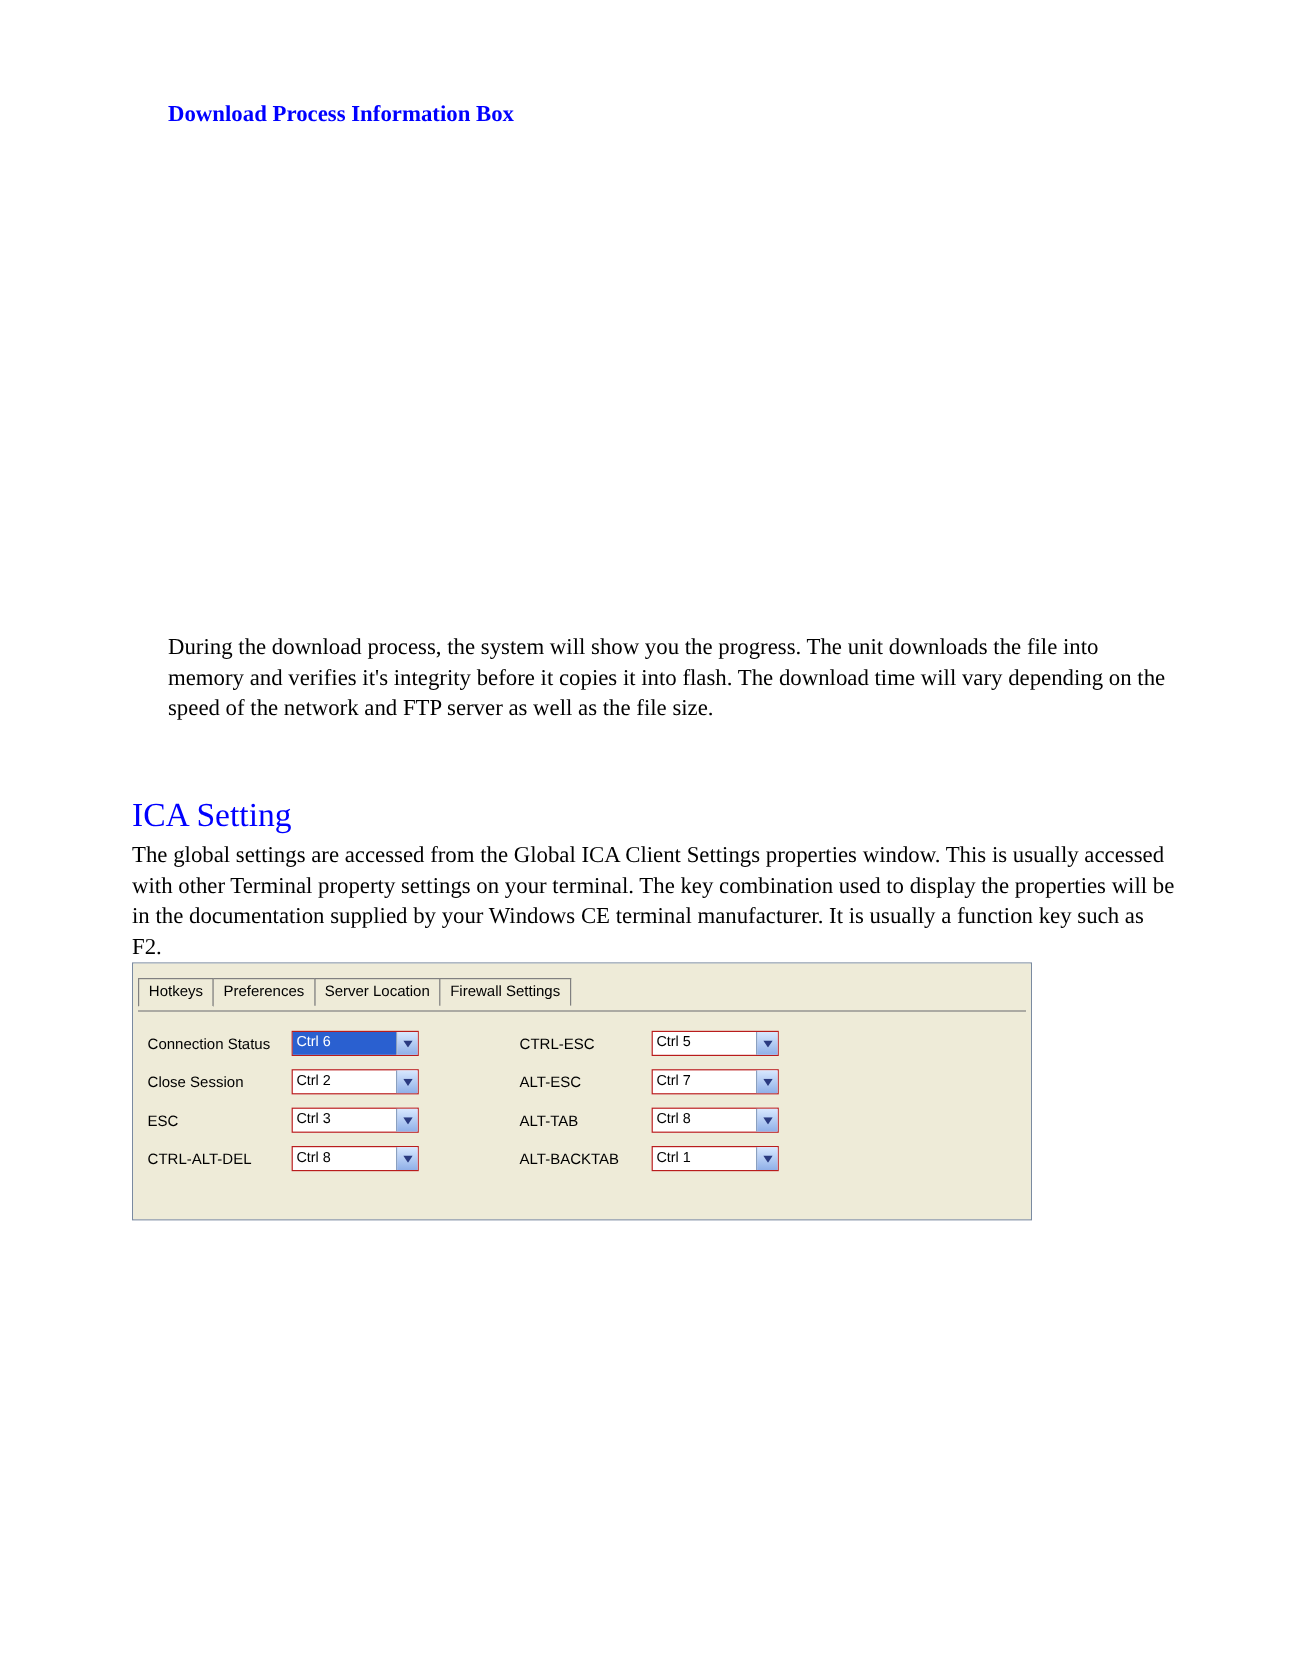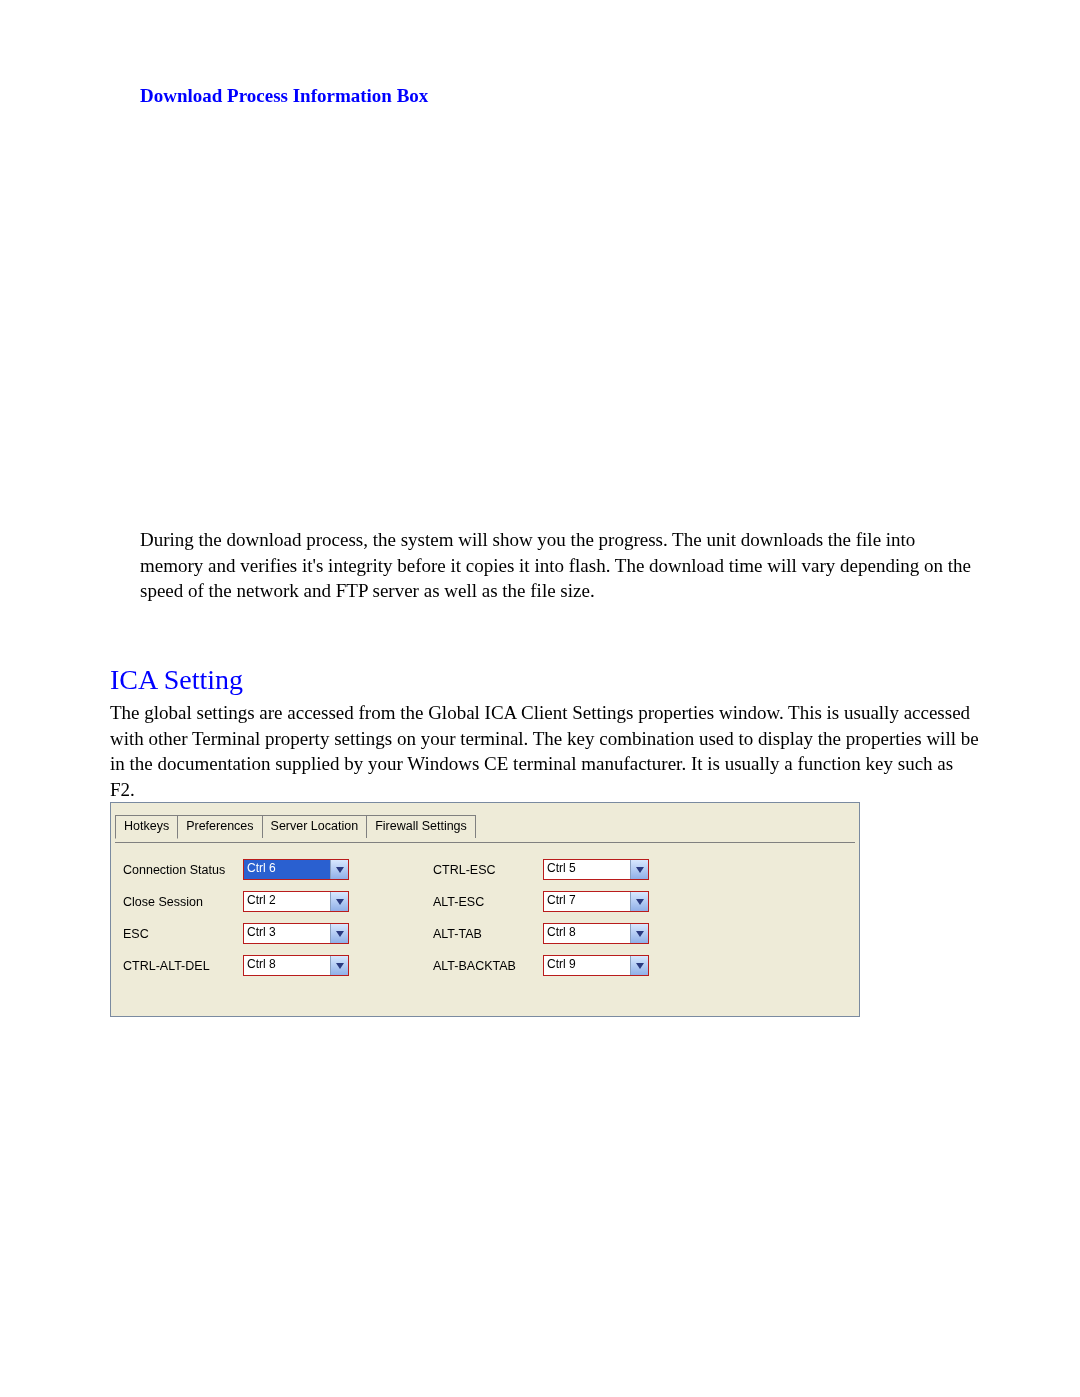--- a/index.html
+++ b/index.html
@@ -279,21 +279,21 @@
                   <svg viewBox="0 0 8 6">
                     <path d="M0 0 L8 0 L4 6 Z" fill="#2a3a80"></path>
                   </svg>
                 </div>
             </div>
           </div>
           <div></div>
           <div class="hk-label">ALT-BACKTAB</div>
           <div>
             <div class="hk-select">
-              <div class="hk-value">Ctrl 9</div>
+              <div class="hk-value">Ctrl 1</div>
               <div class="hk-arrow">
                   <svg viewBox="0 0 8 6">
                     <path d="M0 0 L8 0 L4 6 Z" fill="#2a3a80"></path>
                   </svg>
                 </div>
             </div>
           </div>
         </div>
       </div>
     </div>

